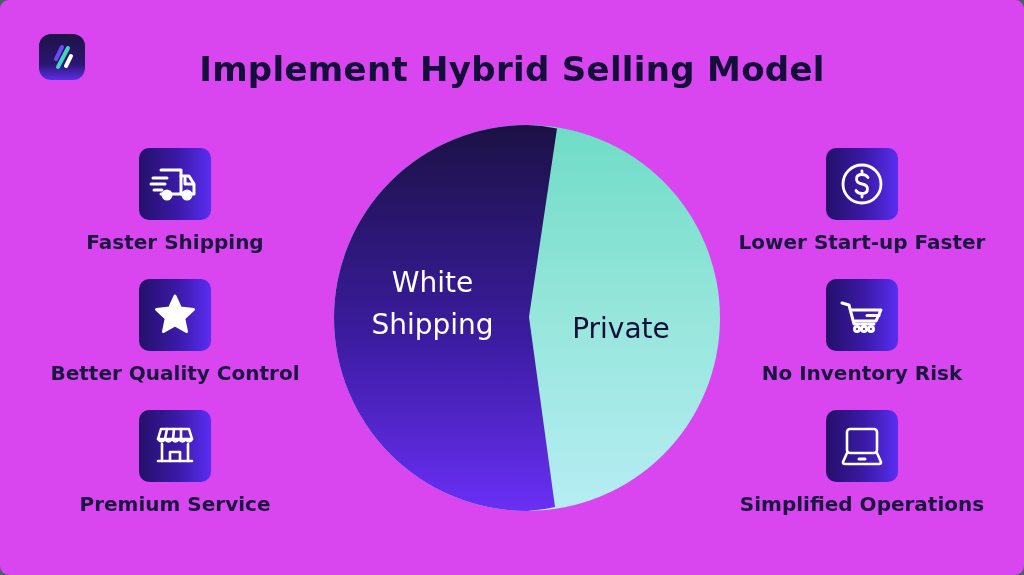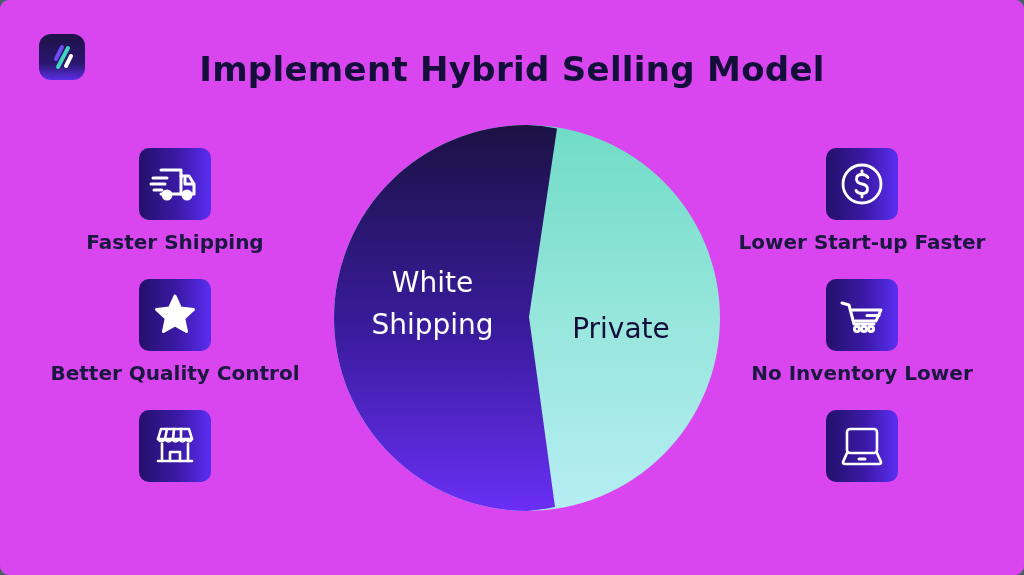--- a/index.html
+++ b/index.html
@@ -63,20 +63,21 @@
         <path d="M8 18 Q11.5 23 15 18 Q18.5 23 22 18 Q25.5 23 29 18 Q32.5 23 36 18 Q39 23 42 18"></path>
         <line x1="17" y1="8" x2="15" y2="18"></line>
         <line x1="24" y1="8" x2="23" y2="18"></line>
         <line x1="31" y1="8" x2="31" y2="18"></line>
         <line x1="12" y1="23" x2="12" y2="40"></line>
         <line x1="38" y1="23" x2="38" y2="40"></line>
         <line x1="8" y1="40" x2="42" y2="40"></line>
         <path d="M20 40 V31 H30 V40"></path>
       </svg>
     </div>
+    <div class="label">Premium Service</div>
   </div>
 
   <svg class="pie" width="390" height="390" viewBox="0 0 390 390">
     <defs>
       <linearGradient id="gWhite" x1="0" y1="0" x2="0" y2="1">
         <stop offset="0" stop-color="#1b1144"></stop>
         <stop offset="0.55" stop-color="#3b1ca0"></stop>
         <stop offset="1" stop-color="#6a2ff5"></stop>
       </linearGradient>
       <linearGradient id="gPrivate" x1="0" y1="0" x2="0" y2="1">
@@ -113,26 +114,27 @@
     <div class="icon-box">
       <svg width="48" height="48" viewBox="0 0 48 48" fill="none" stroke="#fff" stroke-width="3" stroke-linecap="round" stroke-linejoin="round">
         <path d="M4 12 L11 14 L16 33 H36"></path>
         <path d="M14 19 H43 L38 30 H17"></path>
         <line x1="29" y1="24.5" x2="41" y2="24.5"></line>
         <circle cx="19" cy="38" r="2.5"></circle>
         <circle cx="26" cy="38" r="2.5"></circle>
         <circle cx="33" cy="38" r="2.5"></circle>
       </svg>
     </div>
-    <div class="label">No Inventory Lower</div>
+    <div class="label">No Inventory Risk</div>
   </div>
 
   <div class="feature" style="left:702px; top:410px;">
     <div class="icon-box">
       <svg width="48" height="48" viewBox="0 0 48 48" fill="none" stroke="#fff" stroke-width="2.6" stroke-linecap="round" stroke-linejoin="round">
         <rect x="9" y="7" width="30" height="24" rx="3"></rect>
         <path d="M9 31 L5 40 Q5 42 7 42 H41 Q43 42 43 40 L39 31"></path>
         <line x1="21" y1="37" x2="27" y2="37" stroke-width="3"></line>
       </svg>
     </div>
+    <div class="label">Simplified Operations</div>
   </div>
 
 </div>
 
 </body></html>

